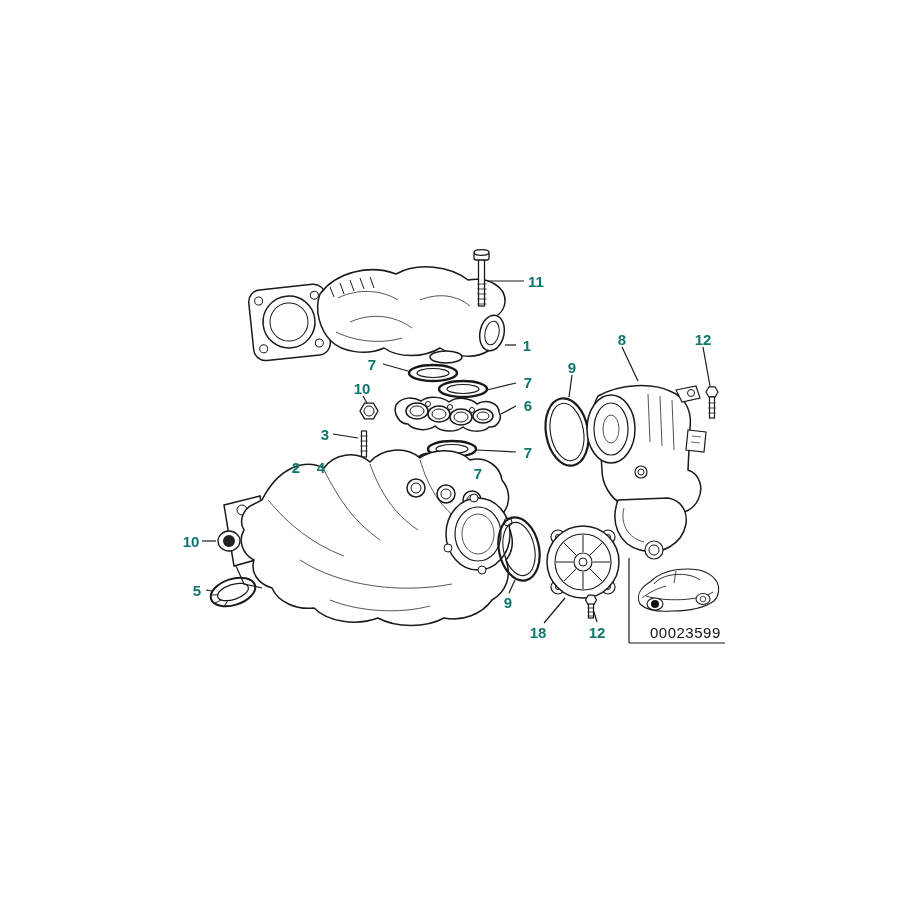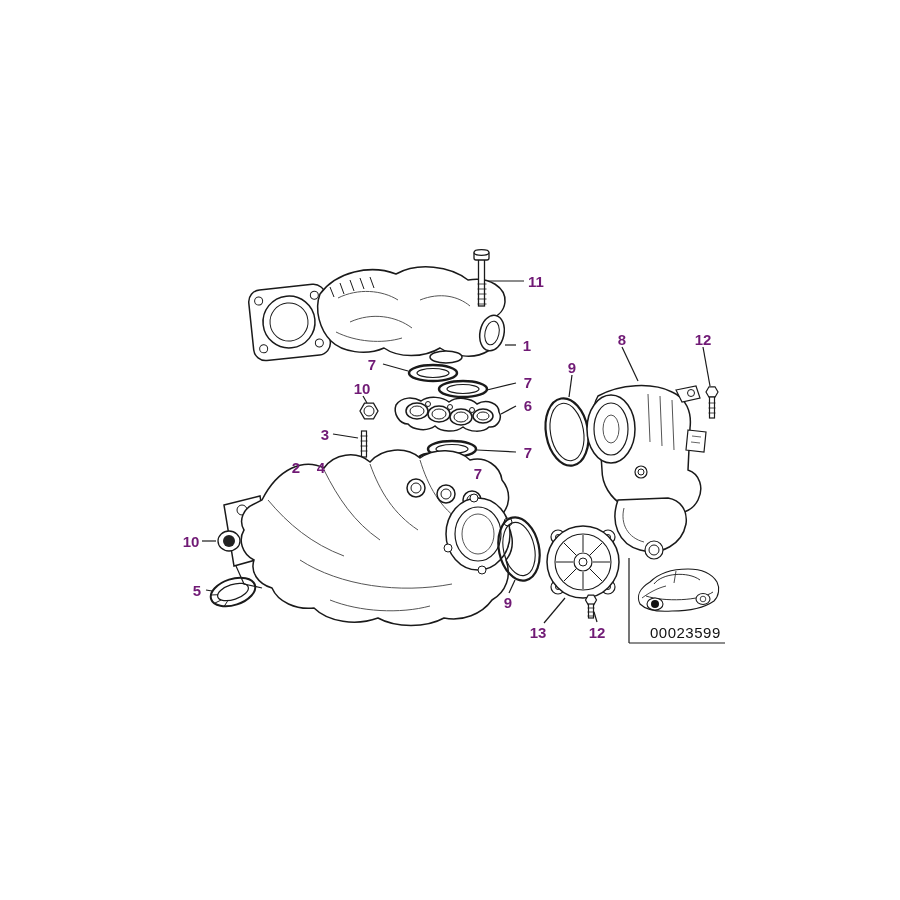--- a/index.html
+++ b/index.html
@@ -9,21 +9,21 @@
     background:#ffffff;
     font-family:"Liberation Sans", sans-serif;
     overflow:hidden;
   }
   .stage svg{position:absolute;left:0;top:0;}
   .callout{
     position:absolute;
     transform:translate(-50%,-50%);
     font-size:15px;
     font-weight:bold;
-    color:#701a75;
+    color:#0f766e;
     line-height:1;
     white-space:nowrap;
     user-select:none;
   }
   .diagram-code{
     position:absolute;
     font-size:15px;
     letter-spacing:0.5px;
     color:#111;
   }
@@ -283,18 +283,18 @@
   <div class="callout" style="left:296px;top:467px">2</div>
   <div class="callout" style="left:321px;top:467px">4</div>
   <div class="callout" style="left:528px;top:452px">7</div>
   <div class="callout" style="left:478px;top:473px">7</div>
   <div class="callout" style="left:622px;top:339px">8</div>
   <div class="callout" style="left:572px;top:367px">9</div>
   <div class="callout" style="left:703px;top:339px">12</div>
   <div class="callout" style="left:191px;top:541px">10</div>
   <div class="callout" style="left:197px;top:590px">5</div>
   <div class="callout" style="left:508px;top:602px">9</div>
-  <div class="callout" style="left:538px;top:632px">13</div>
+  <div class="callout" style="left:538px;top:632px">18</div>
   <div class="callout" style="left:597px;top:632px">12</div>
 
   <div class="diagram-code" style="left:650px;top:624px">00023599</div>
 
 </div>
 
 </body></html>

